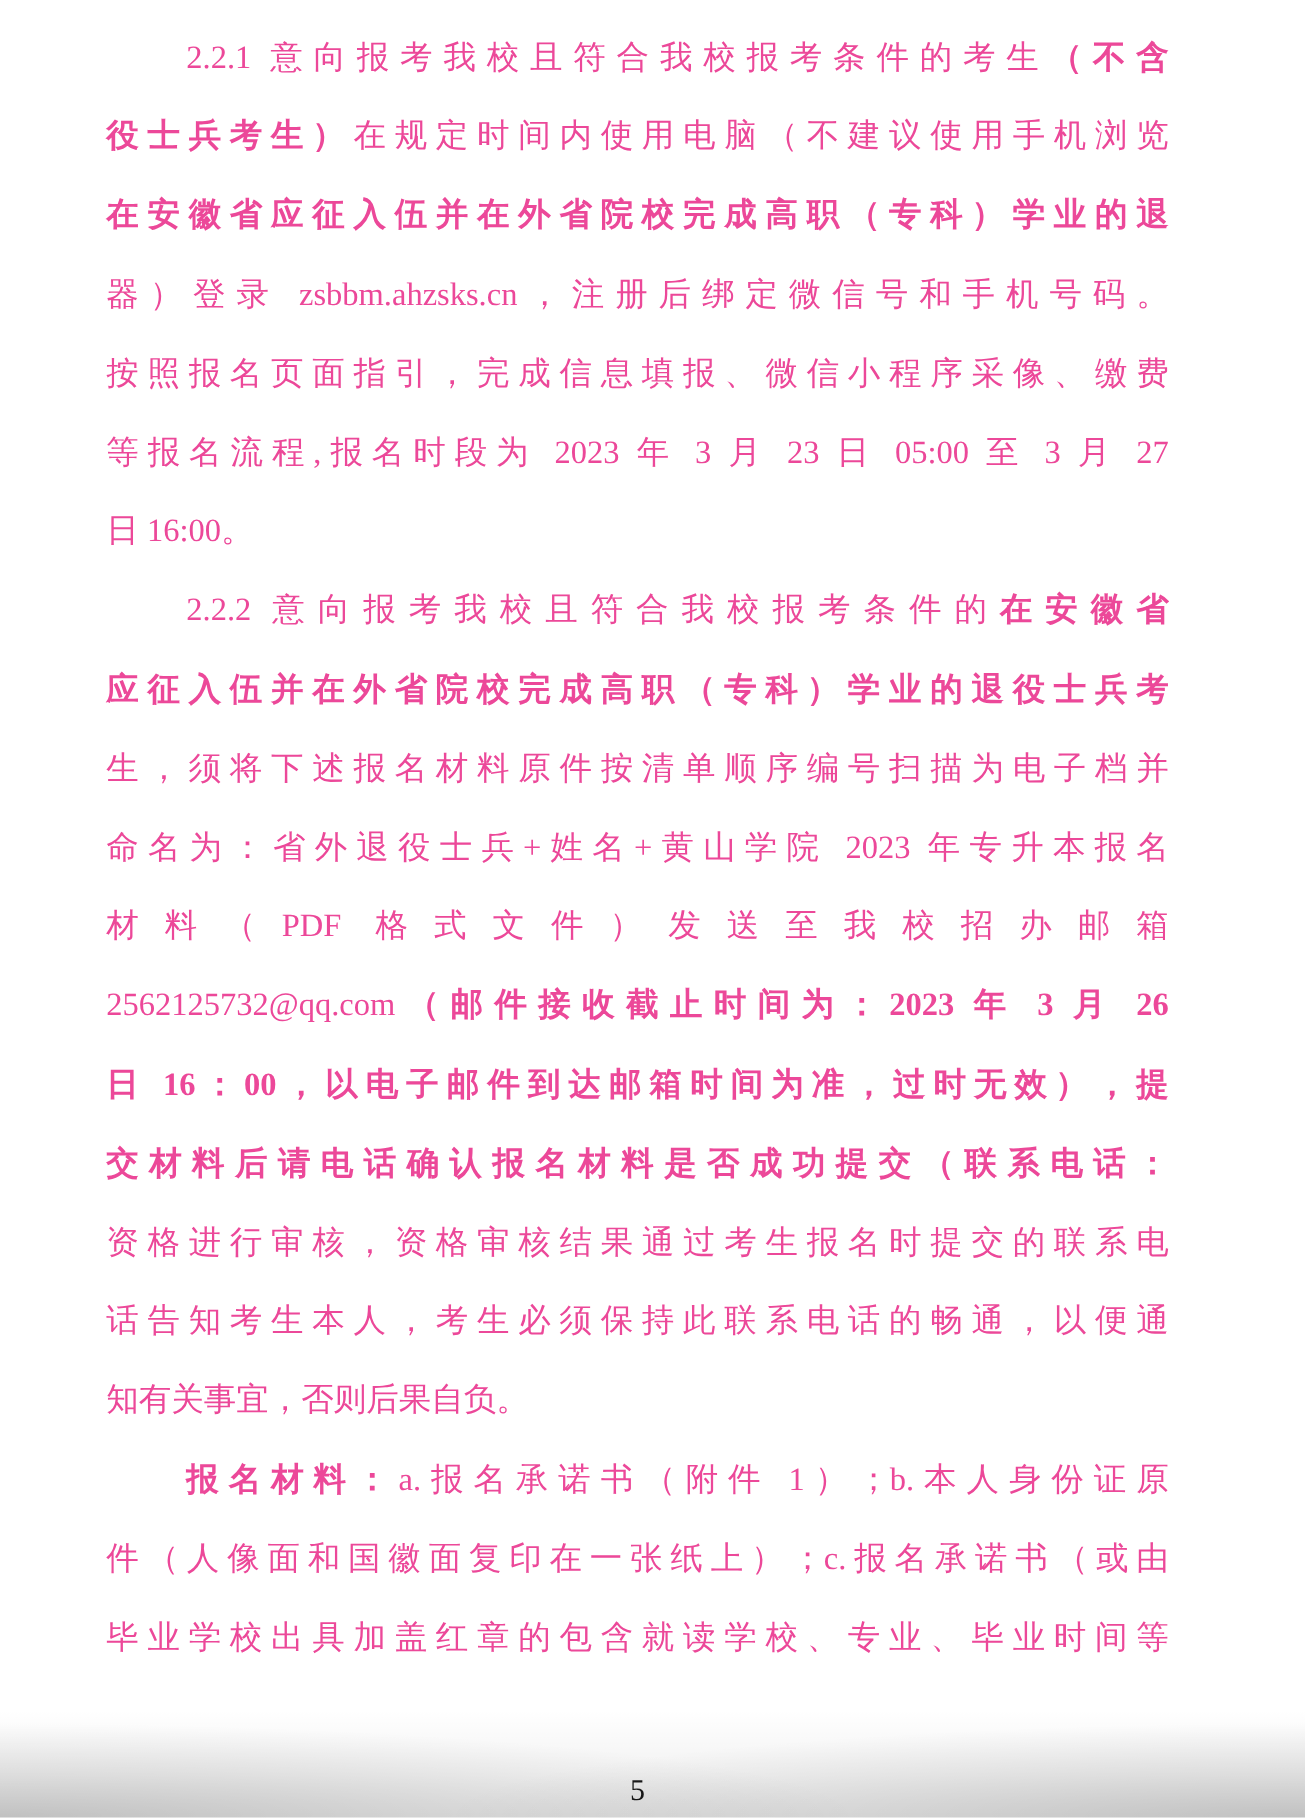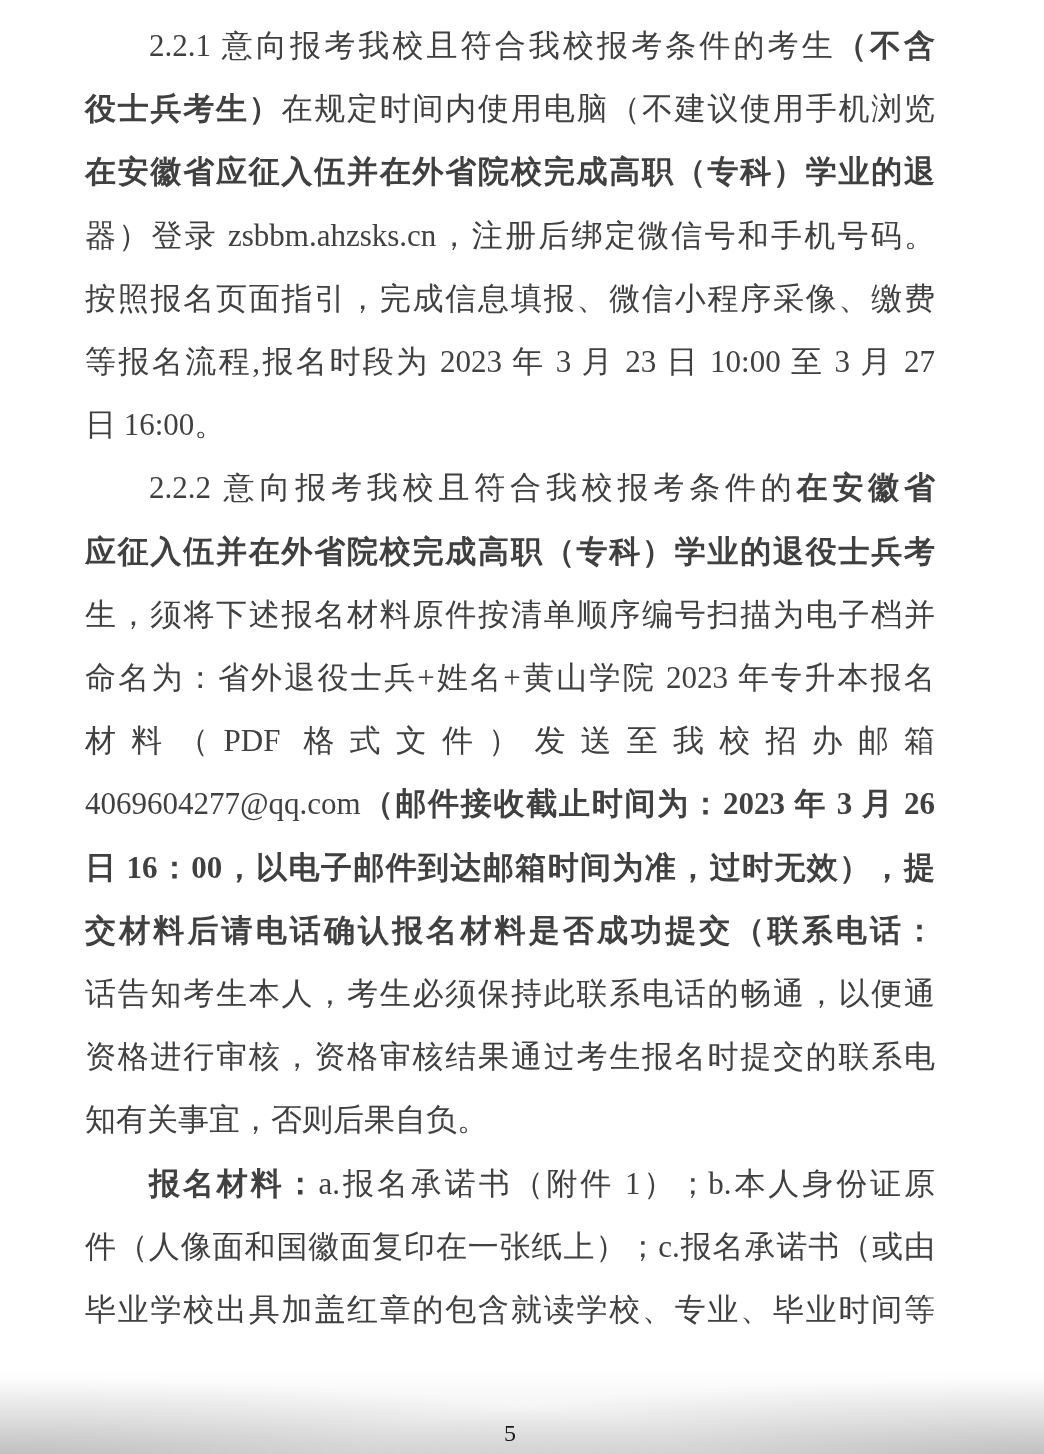--- a/index.html
+++ b/index.html
@@ -21,26 +21,26 @@
     background: #ffffff;
   }
   .doc {
     position: absolute;
     top: 14px;
     left: 85px;
     width: 850px;
   }
   .line {
     margin: 0;
-    font-size: 31px;
+    font-size: 26px;
     line-height: 63.2px;
     text-align: justify;
     text-align-last: justify;
     word-break: keep-all;
-    color: #404040;
+    color: #ec4899;
   }
   .line.end {
     text-align-last: left;
   }
   .line.indent {
     text-indent: 64px;
   }
   .b {
     font-weight: 700;
   }
@@ -76,44 +76,44 @@
     <p class="line indent"><span>2.2.1 意向报考我校且符合我校报考条件的考生</span><span class="b">（不含</span></p>
 
     <p class="line"><span class="b">役士兵考生）</span><span>在规定时间内使用电脑（不建议使用手机浏览</span></p>
 
     <p class="line"><span class="b">在安徽省应征入伍并在外省院校完成高职（专科）学业的退</span></p>
 
     <p class="line"><span>器）登录 zsbbm.ahzsks.cn，注册后绑定微信号和手机号码。</span></p>
 
     <p class="line"><span>按照报名页面指引，完成信息填报、微信小程序采像、缴费</span></p>
 
-    <p class="line"><span>等报名流程,报名时段为 2023 年 3 月 23 日 10:00 至 3 月 27</span></p>
+    <p class="line"><span>等报名流程,报名时段为 2023 年 3 月 23 日 05:00 至 3 月 27</span></p>
 
     <p class="line end"><span>日 16:00。</span></p>
 
     <p class="line indent"><span>2.2.2 意向报考我校且符合我校报考条件的</span><span class="b">在安徽省</span></p>
 
     <p class="line"><span class="b">应征入伍并在外省院校完成高职（专科）学业的退役士兵考</span></p>
 
     <p class="line"><span>生，须将下述报名材料原件按清单顺序编号扫描为电子档并</span></p>
 
     <p class="line"><span>命名为：省外退役士兵+姓名+黄山学院 2023 年专升本报名</span></p>
 
     <p class="line"><span>材料（PDF 格式文件）发送至我校招办邮箱</span></p>
 
-    <p class="line"><span>4069604277@qq.com</span><span class="b">（邮件接收截止时间为：2023 年 3 月 26</span></p>
+    <p class="line"><span>2562125732@qq.com</span><span class="b">（邮件接收截止时间为：2023 年 3 月 26</span></p>
 
     <p class="line"><span class="b">日 16：00，以电子邮件到达邮箱时间为准，过时无效），提</span></p>
 
     <p class="line"><span class="b">交材料后请电话确认报名材料是否成功提交（联系电话：</span></p>
 
 
+    <p class="line"><span>资格进行审核，资格审核结果通过考生报名时提交的联系电</span></p>
+
     <p class="line"><span>话告知考生本人，考生必须保持此联系电话的畅通，以便通</span></p>
-
-    <p class="line"><span>资格进行审核，资格审核结果通过考生报名时提交的联系电</span></p>
 
     <p class="line end"><span>知有关事宜，否则后果自负。</span></p>
 
     <p class="line indent"><span class="b">报名材料：</span><span>a.报名承诺书（附件 1）；b.本人身份证原</span></p>
 
     <p class="line"><span>件（人像面和国徽面复印在一张纸上）；c.报名承诺书（或由</span></p>
 
     <p class="line"><span>毕业学校出具加盖红章的包含就读学校、专业、毕业时间等</span></p>
 
   </div>

